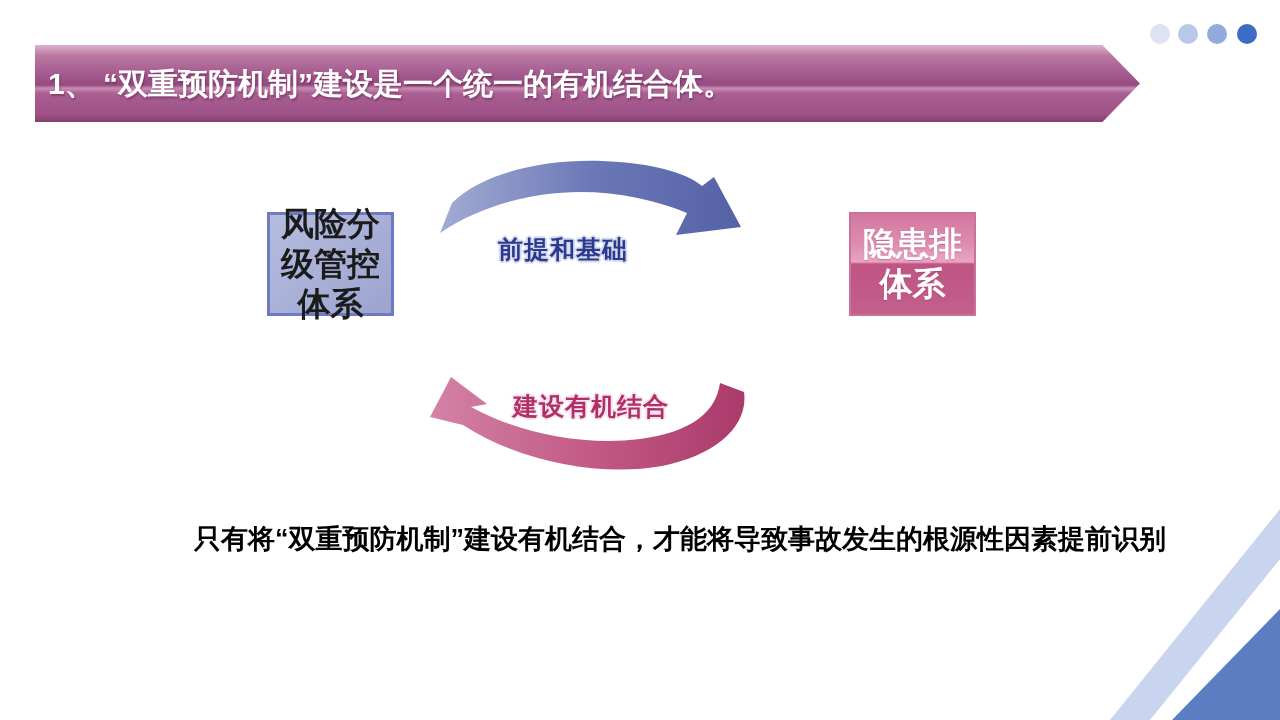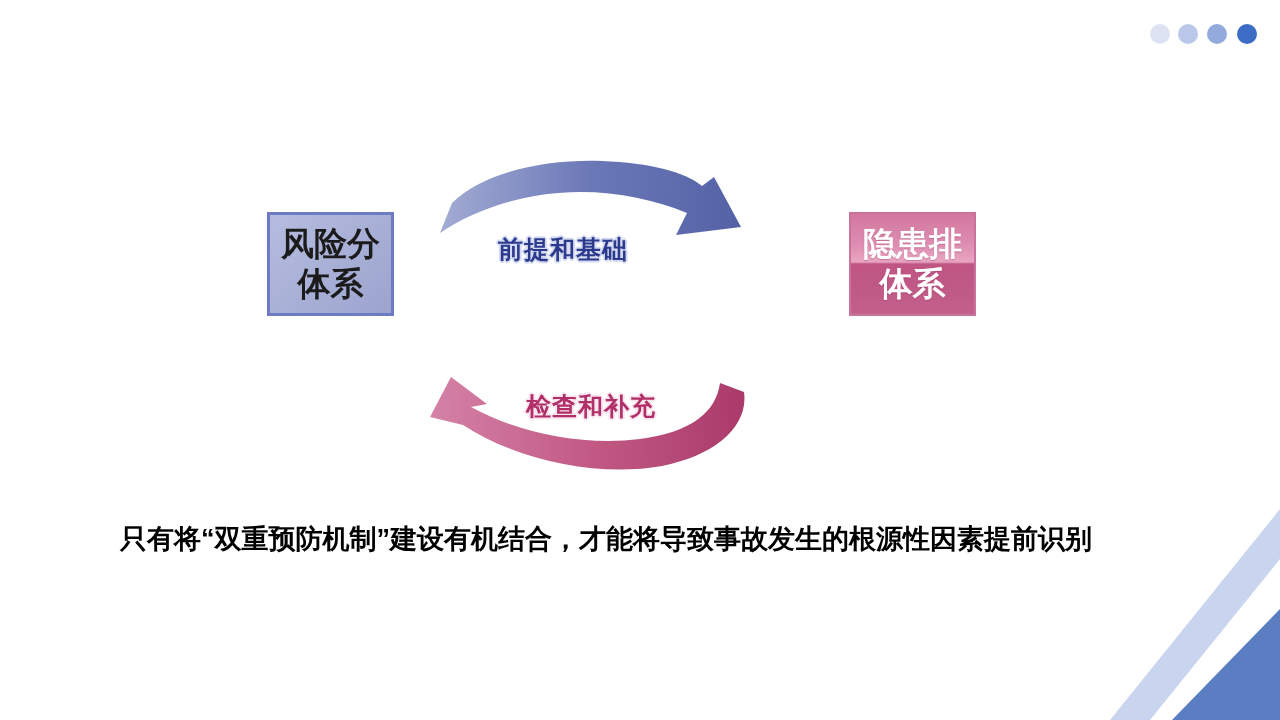--- a/index.html
+++ b/index.html
@@ -59,30 +59,33 @@
   .label-bottom{
     left:591px;top:390px;color:#b22e68;
     text-shadow:-2px 0 0 #f7e6ee,2px 0 0 #f7e6ee,0 -2px 0 #f7e6ee,0 2px 0 #f7e6ee,
       -1px -1px 0 #f7e6ee,1px -1px 0 #f7e6ee,-1px 1px 0 #f7e6ee,1px 1px 0 #f7e6ee;
   }
   
   .arrows-svg,.corner-svg{position:absolute;left:0;top:0;pointer-events:none;}
   
   .body-text{
     position:absolute;left:66px;top:523px;width:1100px;
-    font-size:27px;line-height:33px;font-weight:bold;color:#000000;
+    font-size:27px;line-height:33px;font-weight:bold;color:#000000;text-align:right;
   }
   .body-line{white-space:nowrap;}
   .body-line:first-child{text-indent:2em;}
 </style>
 </head>
 <body>
 
 <div class="slide">
 
+  <div class="title-banner">
+    <span class="title-text">1、 “双重预防机制”建设是一个统一的有机结合体。</span>
+  </div>
 
   <div class="dots">
     <div class="dot d1"></div>
     <div class="dot d2"></div>
     <div class="dot d3"></div>
     <div class="dot d4"></div>
   </div>
 
   <svg class="arrows-svg" width="1280" height="720" viewBox="0 0 1280 720">
     <defs>
@@ -107,24 +110,25 @@
 
     <path fill="url(#pinkGrad)" d="M 720 383 L 744 392
              C 749 427 714 456 662 466
              C 600 477 520 462 463 425
              L 430 417 L 451 377 L 487 404 L 471 407
              C 520 434 585 446 640 439
              C 692 432 716 412 720 383 Z"></path>
   </svg>
 
   <div class="arc-label label-top">前提和基础</div>
-  <div class="arc-label label-bottom">检查和补充</div>
+  <div class="arc-label label-bottom">建设有机结合</div>
 
   <div class="dia-box box-left">
     <span>风险分</span>
+    <span>级管控</span>
     <span>体系</span>
   </div>
 
   <div class="dia-box box-right">
     <span>隐患排</span>
     <span>体系</span>
   </div>
 
   <div class="body-text">
     <div class="body-line">只有将“双重预防机制”建设有机结合，才能将导致事故发生的根源性因素提前识别</div>

